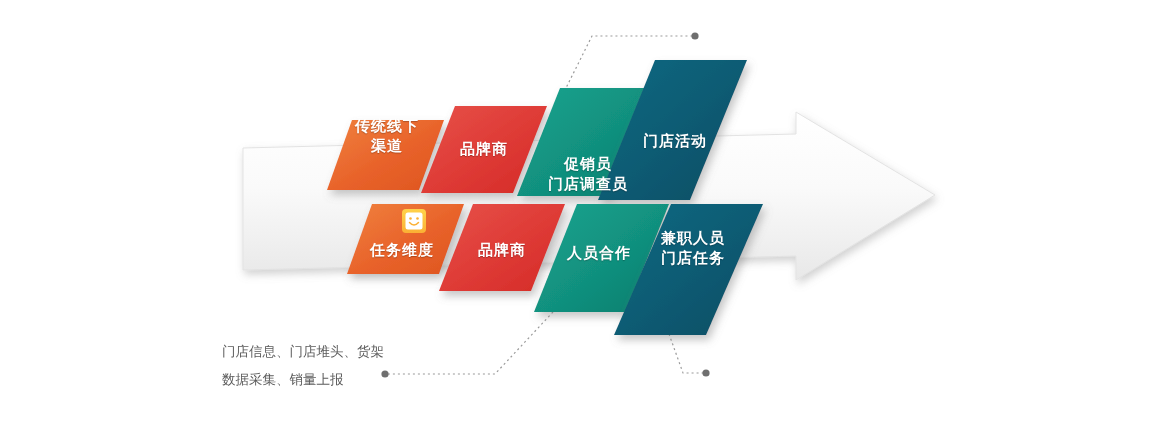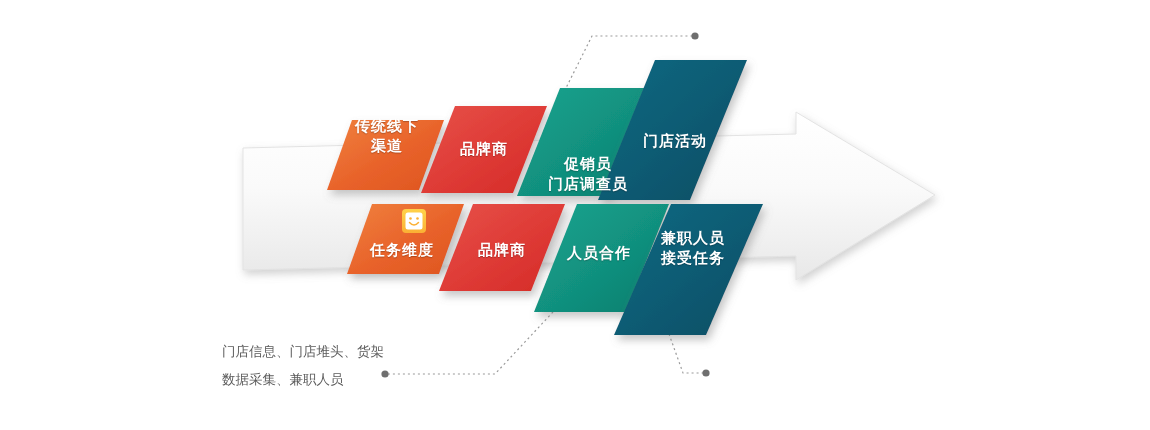--- a/index.html
+++ b/index.html
@@ -140,20 +140,20 @@
 
   <div class="lbl" style="left:629px;top:131px;width:92px;">门店活动</div>
 
   <div class="lbl" style="left:356px;top:240px;width:92px;">任务维度</div>
 
   <div class="lbl" style="left:456px;top:240px;width:92px;">品牌商</div>
 
   <div class="lbl" style="left:549px;top:243px;width:100px;">人员合作</div>
 
   <div class="lbl" style="left:645px;top:228px;width:96px;">兼职人员
-接受任务</div>
+门店任务</div>
 
 
   <div class="note" style="left:222px;top:340px;font-family:Liberation Serif, serif;">门店信息、门店堆头、货架</div>
-  <div class="note" style="left:222px;top:368px;">数据采集、兼职人员</div>
+  <div class="note" style="left:222px;top:368px;">数据采集、销量上报</div>
 
 
 </div>
 
 </body></html>

